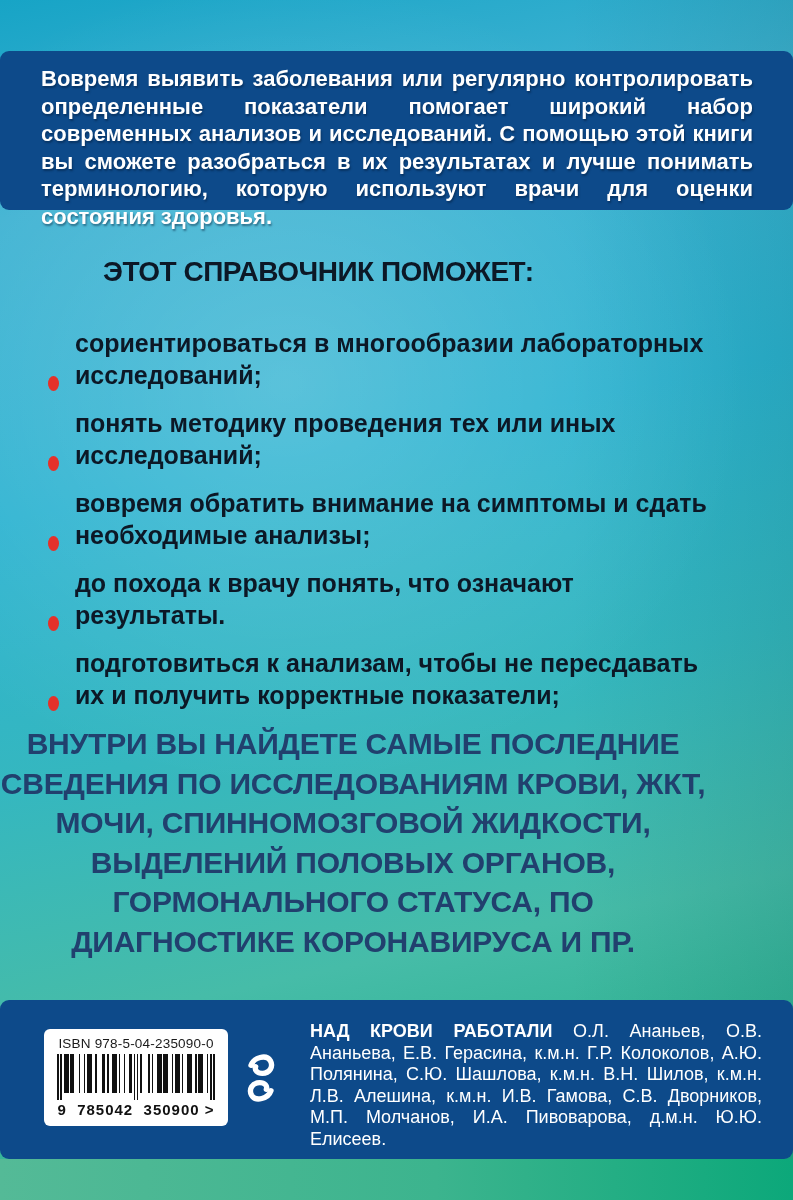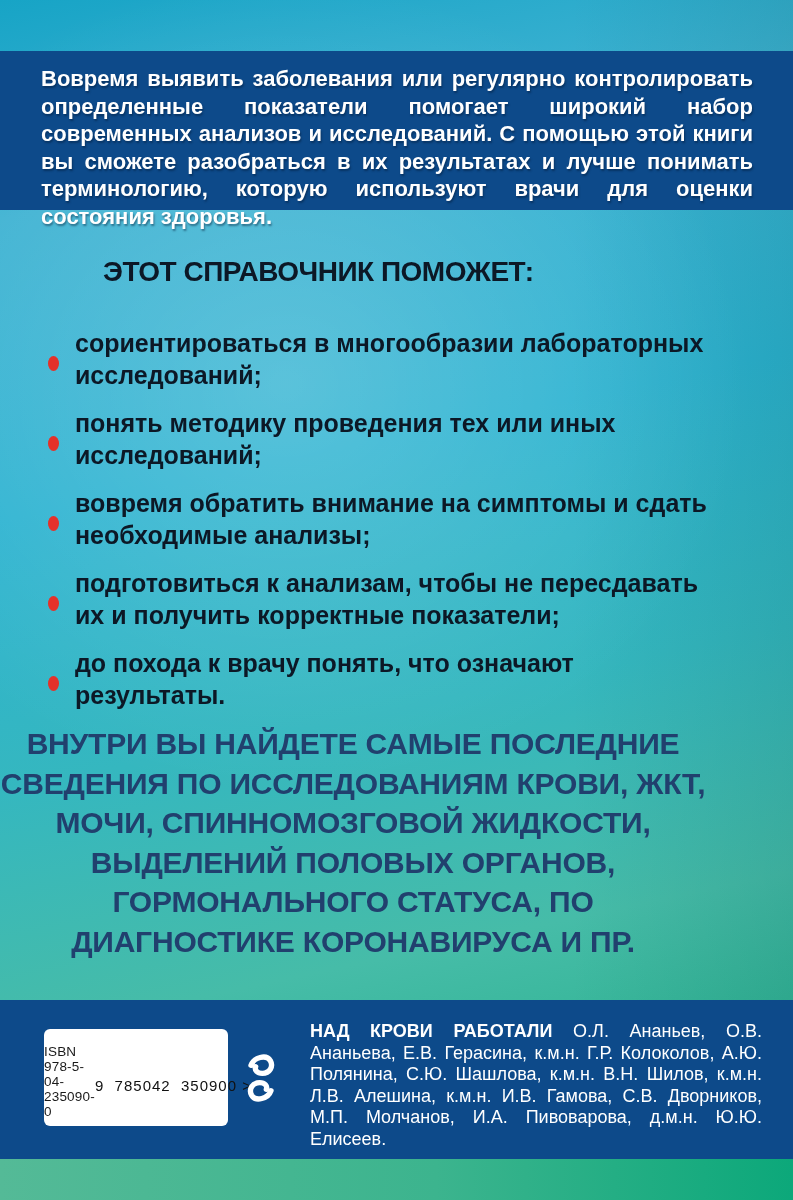--- a/index.html
+++ b/index.html
@@ -5,56 +5,56 @@
   * { margin:0; padding:0; box-sizing:border-box; }
   html,body { width:793px; height:1200px; }
   body{
     font-family:"Liberation Sans", sans-serif;
     position:relative; overflow:hidden;
     background:
       radial-gradient(ellipse 95% 55% at 36% 32%, rgba(255,255,255,0.20), rgba(255,255,255,0) 62%),
       linear-gradient(90deg, rgba(0,0,0,0) 72%, rgba(0,80,80,0.14) 100%),
       linear-gradient(168deg, #17a4c6 0%, #3eb2d2 16%, #2db3d1 38%, #35b7bf 58%, #46bca8 76%, #2db38f 90%, #14a87e 100%);
   }
-  .band{ position:absolute; left:0; width:793px; background:#0d4a8a; }
+  .band{ position:absolute; left:0; width:793px; background:#0d4a8a;border-radius:9px; }
   .intro-banner{ top:51px; height:159px; padding:14px 40px 0 41px; }
   .intro-text{
     color:#ffffff; font-weight:700; font-size:22px; line-height:27.5px;
     text-align:justify; text-shadow:1px 2px 2px rgba(0,25,50,0.45);
   }
   .section-heading{
     position:absolute; left:103px; top:256px;
     font-size:28px; font-weight:700; letter-spacing:-0.5px;
     color:#0c1826;
   }
   .benefits-list{ position:absolute; left:48px; top:327px; width:680px; list-style:none; }
-  .benefits-list li{ display:flex; align-items:center; margin-bottom:16px; }
+  .benefits-list li{ display:flex; align-items:flex-end; margin-bottom:16px; }
   .bullet-dot{
     flex:0 0 auto; width:11px; height:15px; border-radius:50%;
     background:#e4312a; margin:8px 16px 0 0;
   }
   .benefit-text{
     font-size:25px; line-height:32px; font-weight:700; color:#0c1826;
   }
   .closing-statement{
     position:absolute; left:0; top:724px; width:706px;
     text-align:center; white-space:pre-line;
     font-size:30px; line-height:39.5px; font-weight:700;
     color:#21406e; letter-spacing:-0.2px;
   }
   .footer-band{ top:1000px; height:159px; }
   .barcode-card{
     position:absolute; left:44px; top:1029px; width:184px; height:97px;
     background:#ffffff; border-radius:6px;
-    display:flex; flex-direction:row; align-items:center; padding-top:7px;
+    display:flex; flex-direction:column; align-items:center; padding-top:7px;
   }
   .isbn-label{ font-size:13.5px; color:#1a1a1a; letter-spacing:0.2px; }
   .barcode-svg{ width:158px; height:46px; margin-top:3px; fill:#111; }
   .barcode-digits{
-    font-size:15px; color:#111; margin-top:8px; letter-spacing:1px; white-space:pre;
+    font-size:15px; color:#111; margin-top:1px; letter-spacing:1px; white-space:pre;font-weight:bold;
   }
   .publisher-logo{ position:absolute; left:241px; top:1047px; width:40px; height:62px; }
   .credits{
     position:absolute; left:310px; top:1021px; width:452px;
     color:#ffffff; font-size:18px; line-height:21.6px; text-align:justify;
   }
   .credits b{ font-weight:700; }
   .bottom-green-strip{
     position:absolute; left:0; top:1159px; width:793px; height:41px;
     background:linear-gradient(90deg, #54ba97 0%, #3cb48e 55%, #0ca87a 100%);
@@ -77,25 +77,25 @@
   <li>
     <span class="bullet-dot"></span>
     <span class="benefit-text">понять методику проведения тех или иных исследований;</span>
   </li>
   <li>
     <span class="bullet-dot"></span>
     <span class="benefit-text">вовремя обратить внимание на симптомы и сдать необходимые анализы;</span>
   </li>
   <li>
     <span class="bullet-dot"></span>
-    <span class="benefit-text">подготовиться к анализам, чтобы не пересдавать их и получить корректные показатели;</span>
+    <span class="benefit-text">до похода к врачу понять, что означают результаты.</span>
   </li>
   <li>
     <span class="bullet-dot"></span>
-    <span class="benefit-text">до похода к врачу понять, что означают результаты.</span>
+    <span class="benefit-text">подготовиться к анализам, чтобы не пересдавать их и получить корректные показатели;</span>
   </li>
 </ul>
 
 <div class="closing-statement">ВНУТРИ ВЫ НАЙДЕТЕ САМЫЕ ПОСЛЕДНИЕ
 СВЕДЕНИЯ ПО ИССЛЕДОВАНИЯМ КРОВИ, ЖКТ,
 МОЧИ, СПИННОМОЗГОВОЙ ЖИДКОСТИ,
 ВЫДЕЛЕНИЙ ПОЛОВЫХ ОРГАНОВ,
 ГОРМОНАЛЬНОГО СТАТУСА, ПО
 ДИАГНОСТИКЕ КОРОНАВИРУСА И ПР.</div>
 

